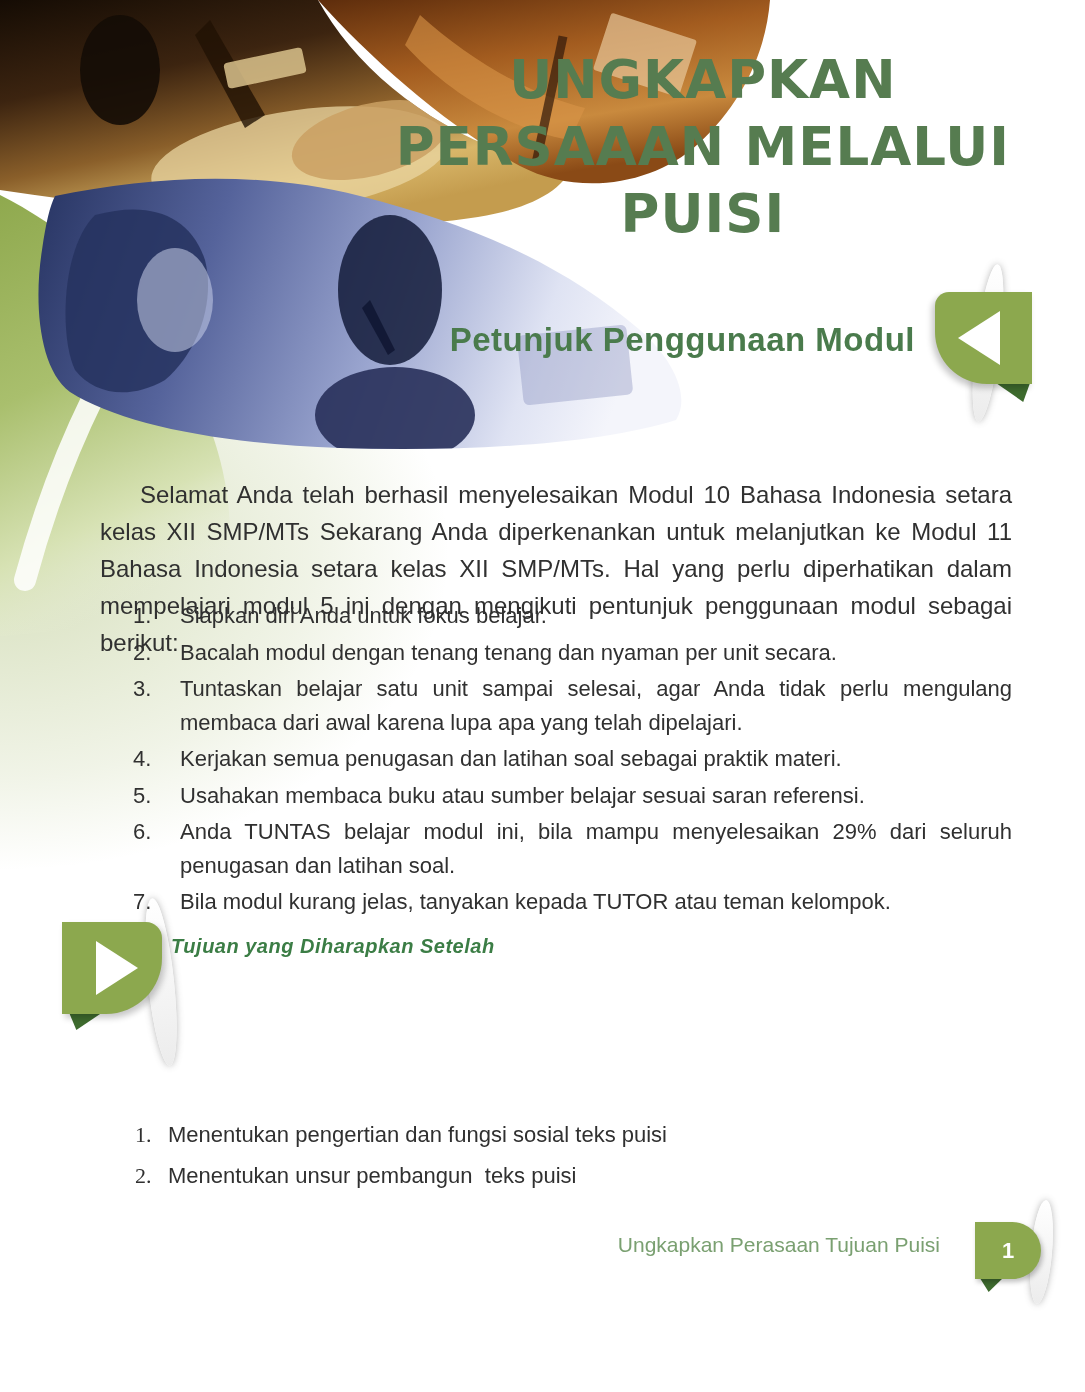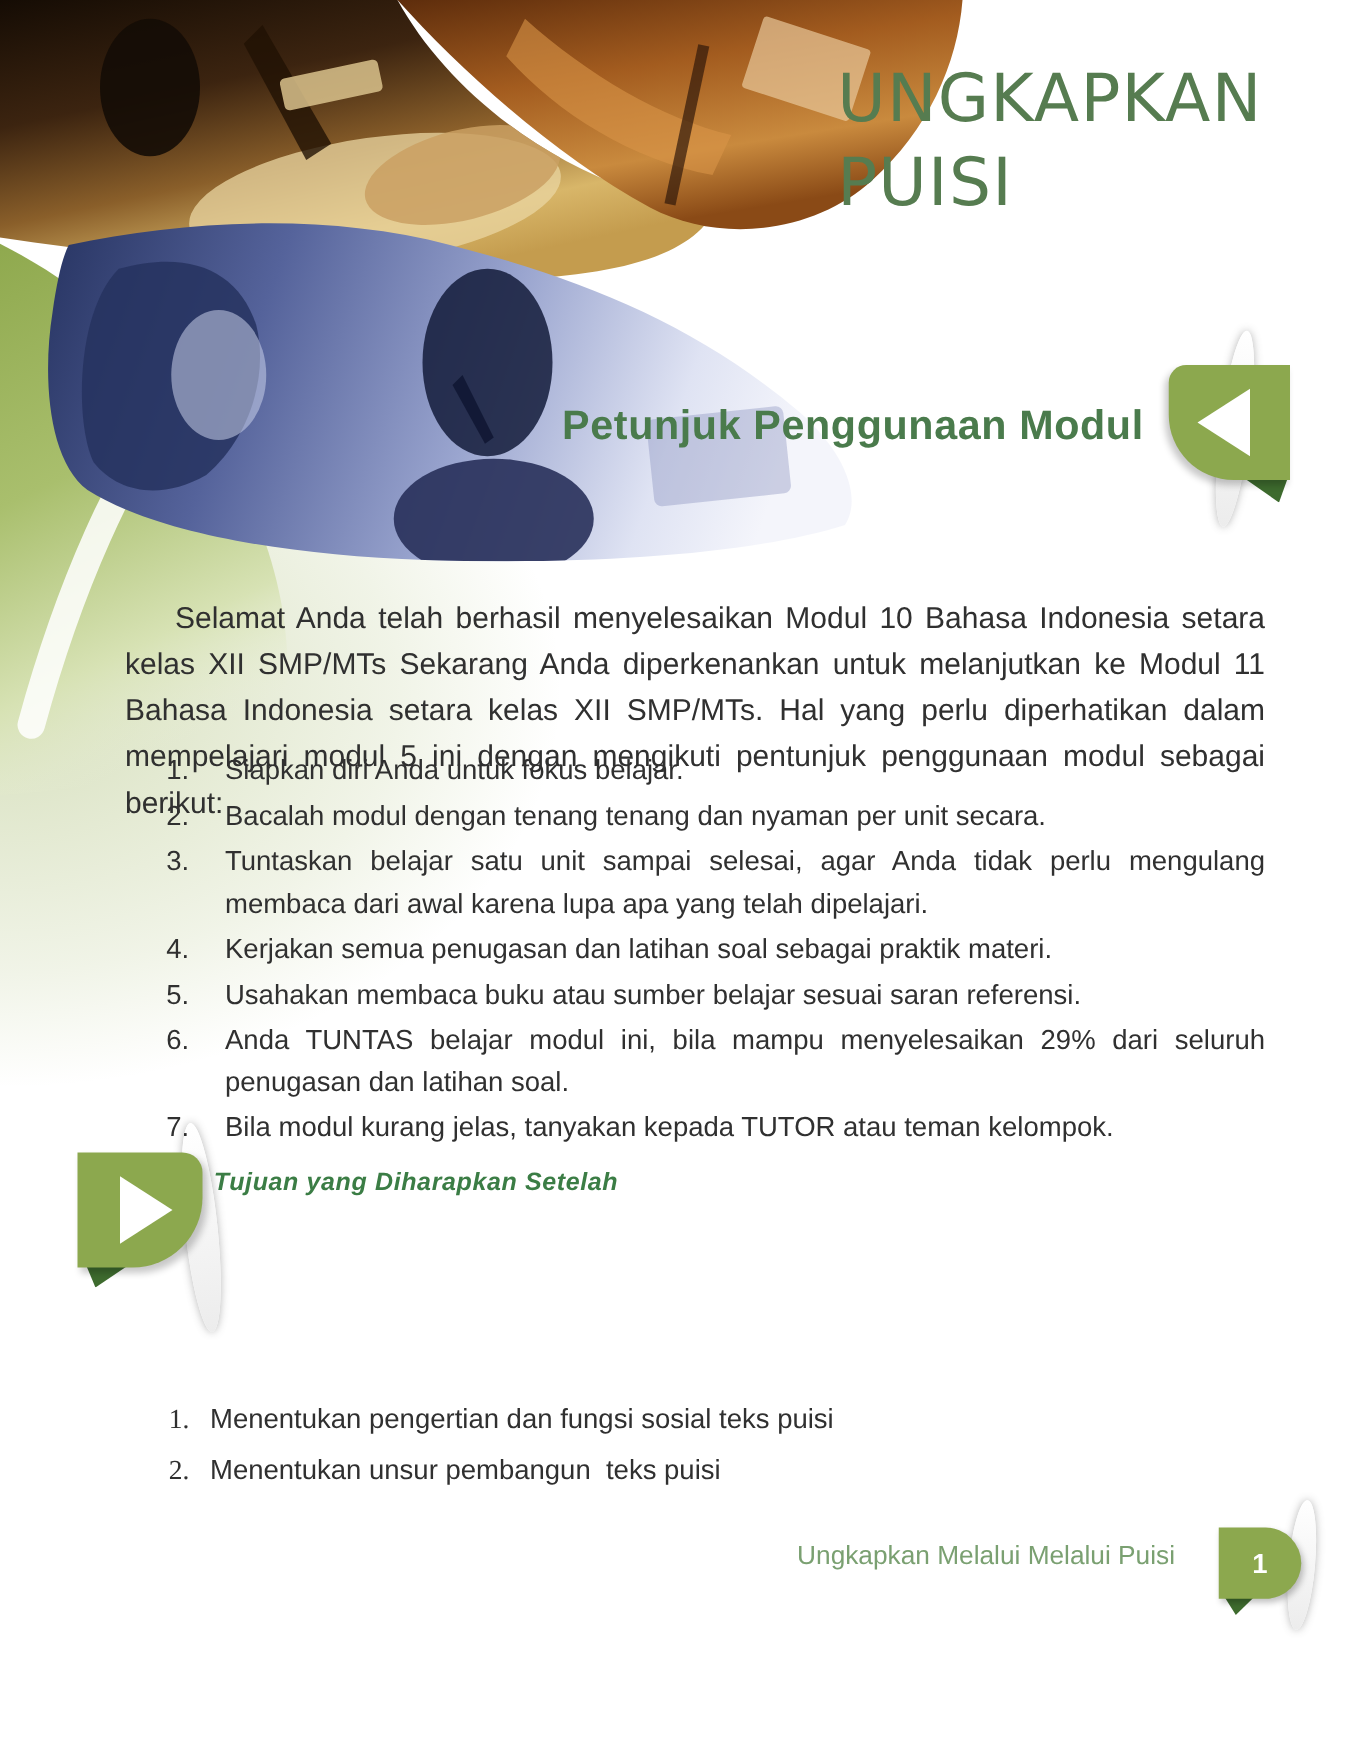--- a/index.html
+++ b/index.html
@@ -9,22 +9,22 @@
   }
   
   .bg-wash{
     position:absolute;left:0;top:360px;width:640px;height:600px;z-index:0;
     background:radial-gradient(ellipse 90% 68% at 0% 32%,
       rgba(152,175,86,0.40), rgba(152,175,86,0.14) 55%, rgba(152,175,86,0) 78%);
   }
   .collage{position:absolute;left:0;top:0;width:1085px;height:660px;z-index:1;}
   
   .title{
-    position:absolute;top:46px;right:75px;z-index:3;text-align:left;
-    font-family:"DejaVu Sans", sans-serif;font-weight:normal;
+    position:absolute;top:46px;right:75px;z-index:3;text-align:center;
+    font-family:"DejaVu Sans", sans-serif;font-weight:bold;
     font-size:53px;line-height:67px;letter-spacing:1px;color:var(--title-green,#567C50);
   }
   
   .petunjuk-heading{
     position:absolute;top:321px;right:170px;z-index:3;
     font-weight:bold;font-size:33px;letter-spacing:0.5px;color:var(--petunjuk-green,#4A7B4C);text-align:right;
   }
   .tujuan-heading{
     position:absolute;top:926px;left:171px;z-index:3;
     font-weight:bold;font-size:20px;line-height:41px;letter-spacing:0.5px;
@@ -161,20 +161,21 @@
         <ellipse cx="390" cy="290" rx="52" ry="75" fill="#131b3a" opacity="0.85"></ellipse>
         <ellipse cx="395" cy="415" rx="80" ry="48" fill="#28305a" opacity="0.9"></ellipse>
         <path d="M370 300 L395 350 L388 355 L362 308 Z" fill="#0e1430" opacity="0.8"></path>
         <rect x="520" y="330" width="110" height="70" rx="6" fill="#7d88b8" opacity="0.35" transform="rotate(-6 575 365)"></rect>
       </g>
     </g>
   </svg>
 
   <div class="title">
     <div>UNGKAPKAN</div>
+    <div>PERSAAAN MELALUI</div>
     <div>PUISI</div>
   </div>
 
   <div class="petunjuk-heading">Petunjuk Penggunaan Modul</div>
   <div class="leaf leaf-petunjuk"></div>
   <div class="fold fold-petunjuk"></div>
   <div class="badge badge-petunjuk">
     <span class="tri-left"></span>
   </div>
 
@@ -225,20 +226,20 @@
     <div class="li">
       <span class="num">1.</span>
       <span class="txt">Menentukan pengertian dan fungsi sosial teks puisi</span>
     </div>
     <div class="li">
       <span class="num">2.</span>
       <span class="txt">Menentukan unsur pembangun  teks puisi</span>
     </div>
   </div>
 
-  <div class="footer-text">Ungkapkan Melalui Melalui Puisi</div>
+  <div class="footer-text">Ungkapkan Perasaan Tujuan Puisi</div>
   <div class="leaf leaf-page"></div>
   <div class="fold fold-page"></div>
   <div class="badge badge-page">
     <span class="pnum">1</span>
   </div>
 
 </div>
 
 </body></html>

